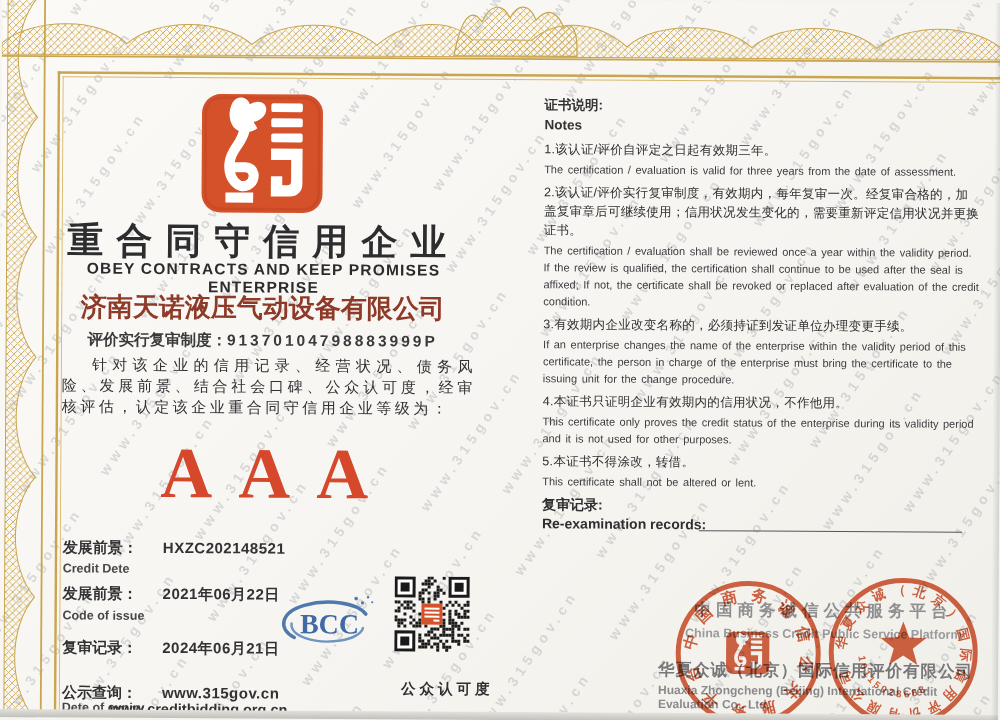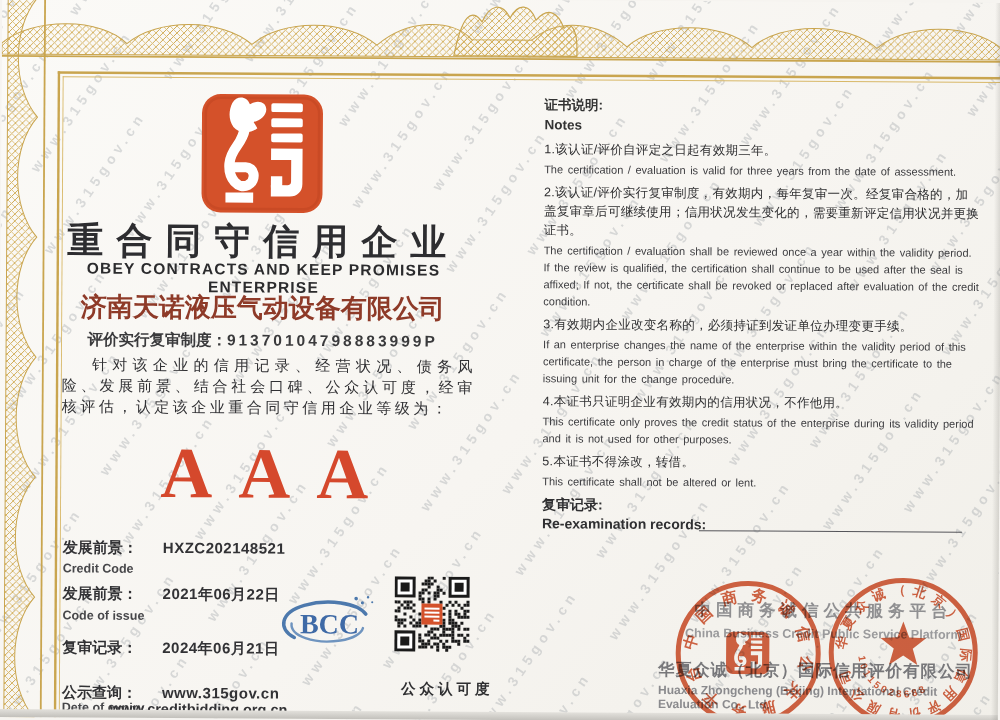--- a/index.html
+++ b/index.html
@@ -150,21 +150,21 @@
   <div class="abs content" id="company">济南天诺液压气动设备有限公司</div>
   <div class="abs content" id="uscc">
     <span>评价实行复审制度：</span><span class="v">91370104798883999P</span>
   </div>
   <div class="abs content" id="paragraph">针对该企业的信用记录、经营状况、债务风险、发展前景、结合社会口碑、公众认可度，经审核评估，认定该企业重合同守信用企业等级为：</div>
   <div class="abs content" id="rating">AAA</div>
 
   <div class="abs content info-row" style="top:541px">
     <span>发展前景：</span><span class="val">HXZC202148521</span>
   </div>
-  <div class="abs content info-sub" style="top:564px">Credit Code</div>
+  <div class="abs content info-sub" style="top:564px">Credit Dete</div>
 
   <div class="abs content info-row" style="top:587px">
     <span>发展前景：</span><span class="val">2021年06月22日</span>
   </div>
   <div class="abs content info-sub" style="top:611px">Code of issue</div>
 
   <div class="abs content info-row" style="top:641px">
     <span>复审记录：</span><span class="val">2024年06月21日</span>
   </div>
   <div class="abs content info-sub" style="top:703px">Dete of expiry</div>

